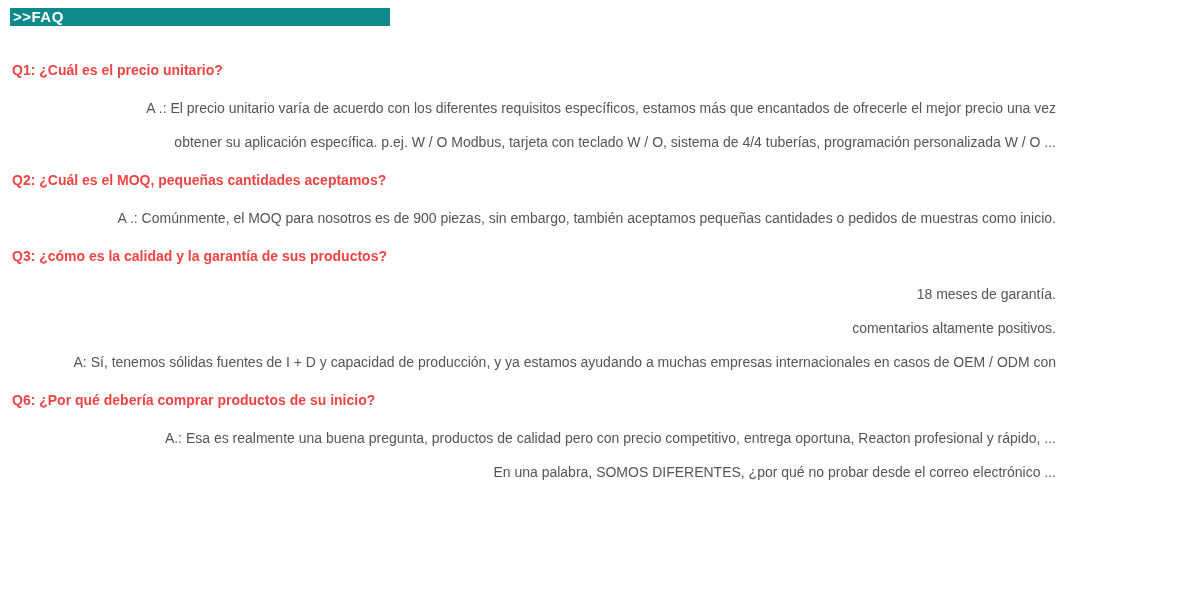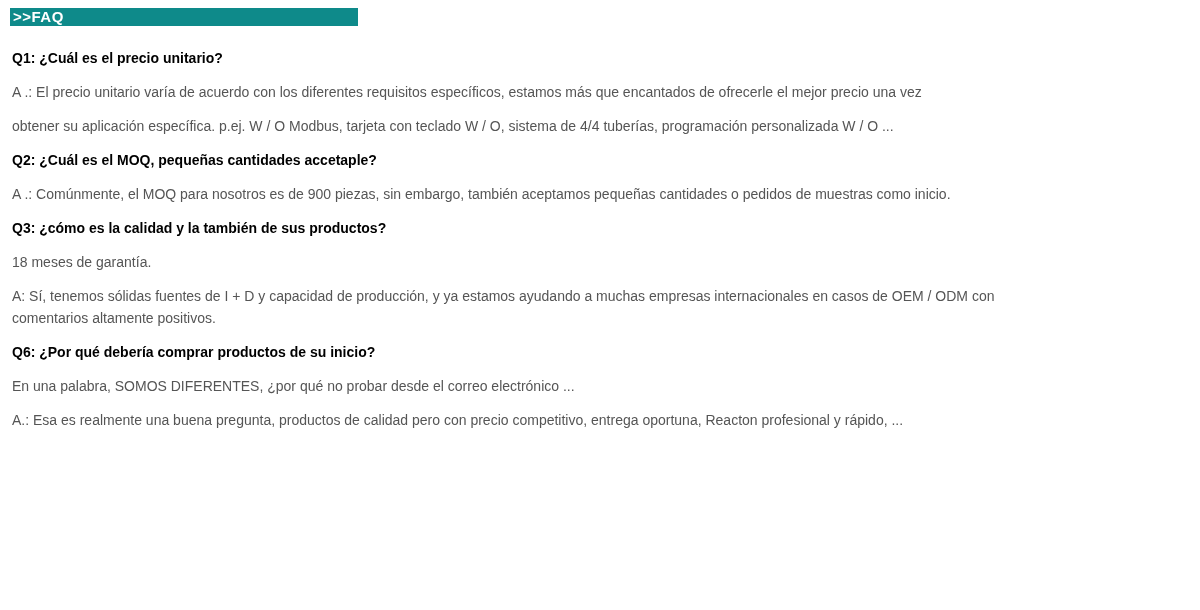--- a/index.html
+++ b/index.html
@@ -10,49 +10,50 @@
     font-family: "Liberation Sans", sans-serif;
   }
   body {
     width: 1200px;
     height: 610px;
     overflow: hidden;
     position: relative;
   }
   .section-header-bar {
     margin: 8px 0 0 10px;
-    width: 348px;
+    width: 380px;
     height: 18px;
     background: #0e8a8a;
     color: #ffffff;
     font-size: 15px;
     font-weight: bold;
     line-height: 18px;
     padding-left: 3px;
     letter-spacing: 0.5px;
   }
   .faq-content {
     padding: 17px 12px 0 12px;
     max-width: 1080px;
   }
   .faq-question {
     font-size: 14px;
     font-weight: bold;
-    color: #000000;
+    color: #ef4444;
     line-height: 22px;
-    margin: 4px 0;
+    margin: 16px 0;
   }
   .faq-answer {
     margin: 12px 0;
     color: #555555;
     font-size: 14px;
   }
   .answer-line {
     line-height: 22px;
-    margin: 0;
+    margin: 12px;
+    text-align: right;
   }
 </style>
 </head>
 <body>
 
 <div class="section-header-bar">
   <span>&gt;&gt;FAQ</span>
 </div>
 
 <div class="faq-content">
@@ -61,44 +62,44 @@
     <h3 class="faq-question">Q1: ¿Cuál es el precio unitario?</h3>
     <div class="faq-answer">
       <div class="answer-line">A .: El precio unitario varía de acuerdo con los diferentes requisitos específicos, estamos más que encantados de ofrecerle el mejor precio una vez</div>
     </div>
     <div class="faq-answer">
       <div class="answer-line">obtener su aplicación específica. p.ej. W / O Modbus, tarjeta con teclado W / O, sistema de 4/4 tuberías, programación personalizada W / O ...</div>
     </div>
   </section>
 
   <section class="faq-item">
-    <h3 class="faq-question">Q2: ¿Cuál es el MOQ, pequeñas cantidades accetaple?</h3>
+    <h3 class="faq-question">Q2: ¿Cuál es el MOQ, pequeñas cantidades aceptamos?</h3>
     <div class="faq-answer">
       <div class="answer-line">A .: Comúnmente, el MOQ para nosotros es de 900 piezas, sin embargo, también aceptamos pequeñas cantidades o pedidos de muestras como inicio.</div>
     </div>
   </section>
 
   <section class="faq-item">
-    <h3 class="faq-question">Q3: ¿cómo es la calidad y la también de sus productos?</h3>
+    <h3 class="faq-question">Q3: ¿cómo es la calidad y la garantía de sus productos?</h3>
     <div class="faq-answer">
       <div class="answer-line">18 meses de garantía.</div>
     </div>
   </section>
 
 
   <section class="faq-item">
     <div class="faq-answer">
+      <div class="answer-line">comentarios altamente positivos.</div>
       <div class="answer-line">A: Sí, tenemos sólidas fuentes de I + D y capacidad de producción, y ya estamos ayudando a muchas empresas internacionales en casos de OEM / ODM con</div>
-      <div class="answer-line">comentarios altamente positivos.</div>
     </div>
   </section>
 
   <section class="faq-item">
     <h3 class="faq-question">Q6: ¿Por qué debería comprar productos de su inicio?</h3>
     <div class="faq-answer">
-      <div class="answer-line">En una palabra, SOMOS DIFERENTES, ¿por qué no probar desde el correo electrónico ...</div>
+      <div class="answer-line">A.: Esa es realmente una buena pregunta, productos de calidad pero con precio competitivo, entrega oportuna, Reacton profesional y rápido, ...</div>
     </div>
     <div class="faq-answer">
-      <div class="answer-line">A.: Esa es realmente una buena pregunta, productos de calidad pero con precio competitivo, entrega oportuna, Reacton profesional y rápido, ...</div>
+      <div class="answer-line">En una palabra, SOMOS DIFERENTES, ¿por qué no probar desde el correo electrónico ...</div>
     </div>
   </section>
 
 </div>
 
 </body></html>

